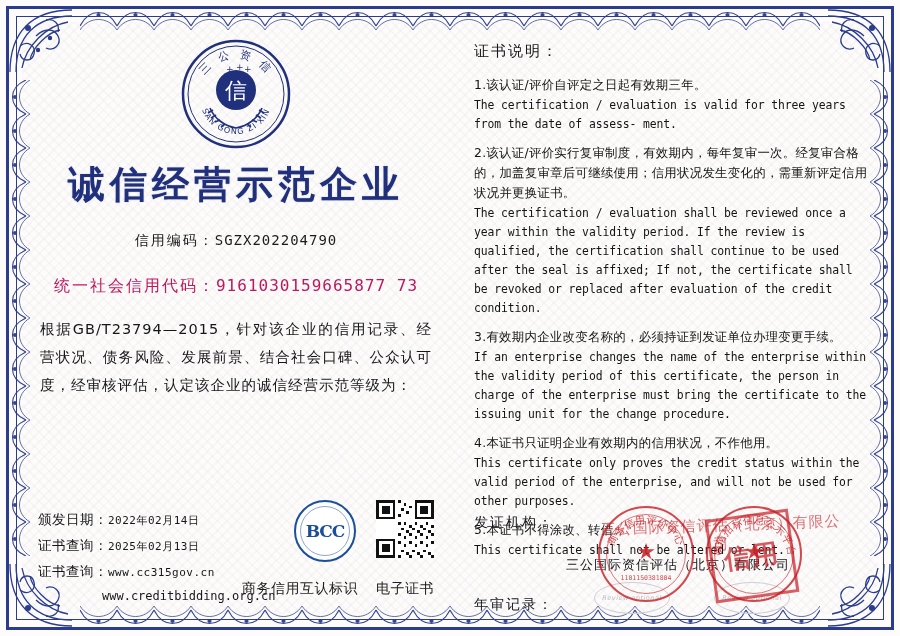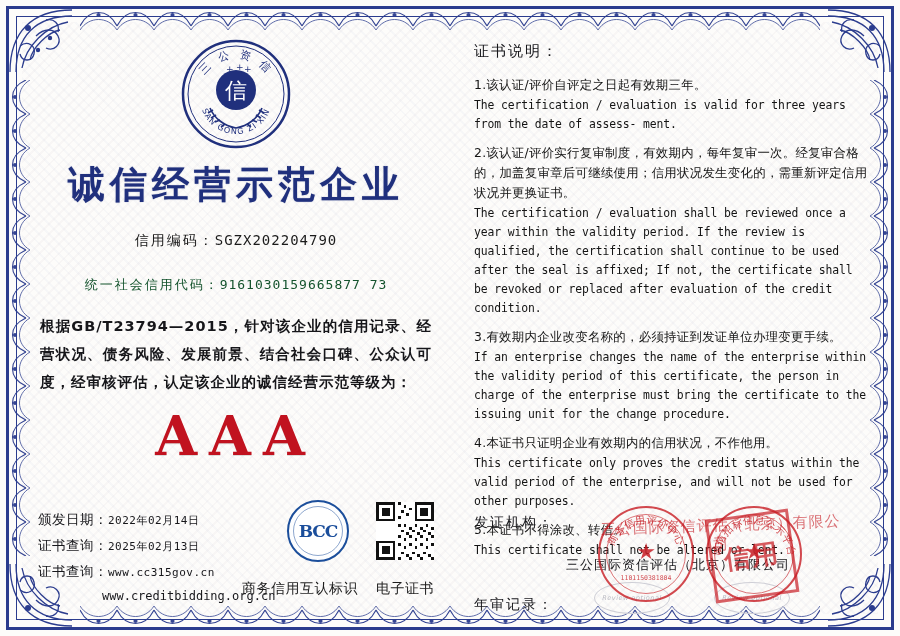--- a/index.html
+++ b/index.html
@@ -116,40 +116,39 @@
     letter-spacing: 1px;
     font-family: "DejaVu Sans Mono", monospace;
   }
   .code-line .lbl {
     font-family: "DejaVu Sans", sans-serif;
     letter-spacing: 2px;
   }
   .usci-line {
     margin-top: 26px;
     text-align: center;
-    font-size: 13px;
-    color: #14532d;
+    font-size: 16px;
+    color: #be185d;
     letter-spacing: 1px;
   }
   .usci-line .lbl {
     font-family: "DejaVu Sans", sans-serif;
     letter-spacing: 2px;
   }
   .usci-line .val { font-family: "DejaVu Sans Mono", monospace; }
 
   .body-para {
     margin-top: 18px;
     font-family: "DejaVu Sans", sans-serif;
     font-size: 14.5px;
     line-height: 28px;
     color: #16161a;
     letter-spacing: 1px;
     text-align: justify;
     padding: 0 6px;
-    font-weight: bold;
   }
 
   .grade {
     margin-top: 8px;
     text-align: center;
     font-family: "DejaVu Serif", serif;
     font-size: 54px;
     font-weight: bold;
     color: #c1121f;
     letter-spacing: 12px;
@@ -178,22 +177,22 @@
     color: #16161a;
     line-height: 19px;
     margin-left: 12px;
   }
   .lf-urls .u1 { margin-left: 52px; }
   .badge-row {
     position: absolute;
     right: 0;
     bottom: 44px;
     display: flex;
-    align-items: center;
-    gap: 27px;
+    align-items: flex-start;
+    gap: 20px;
   }
   .bcc-badge {
     width: 58px; height: 58px;
     border-radius: 50%;
     border: 2px solid #1b4e9b;
     position: relative;
     display: flex;
     align-items: center;
     justify-content: center;
     background: radial-gradient(circle at 50% 50%, #ffffff 60%, #eef3fb 100%);
@@ -522,21 +521,20 @@
       <div class="code-line">
         <span class="lbl">信用编码：</span><span class="val">SGZX202204790</span>
       </div>
 
       <div class="usci-line">
         <span class="lbl">统一社会信用代码：</span><span class="val">9161030159665877 73</span>
       </div>
 
       <div class="body-para">根据GB/T23794—2015，针对该企业的信用记录、经营状况、债务风险、发展前景、结合社会口碑、公众认可度，经审核评估，认定该企业的诚信经营示范等级为：</div>
 
-      <div class="grade">AAA</div>
 
       <div class="left-footer">
         <div class="lf-rows">
           <div>
             <span>颁发日期：</span><span class="val">2022年02月14日</span>
           </div>
           <div>
             <span>证书查询：</span><span class="val">2025年02月13日</span>
           </div>
           <div>

